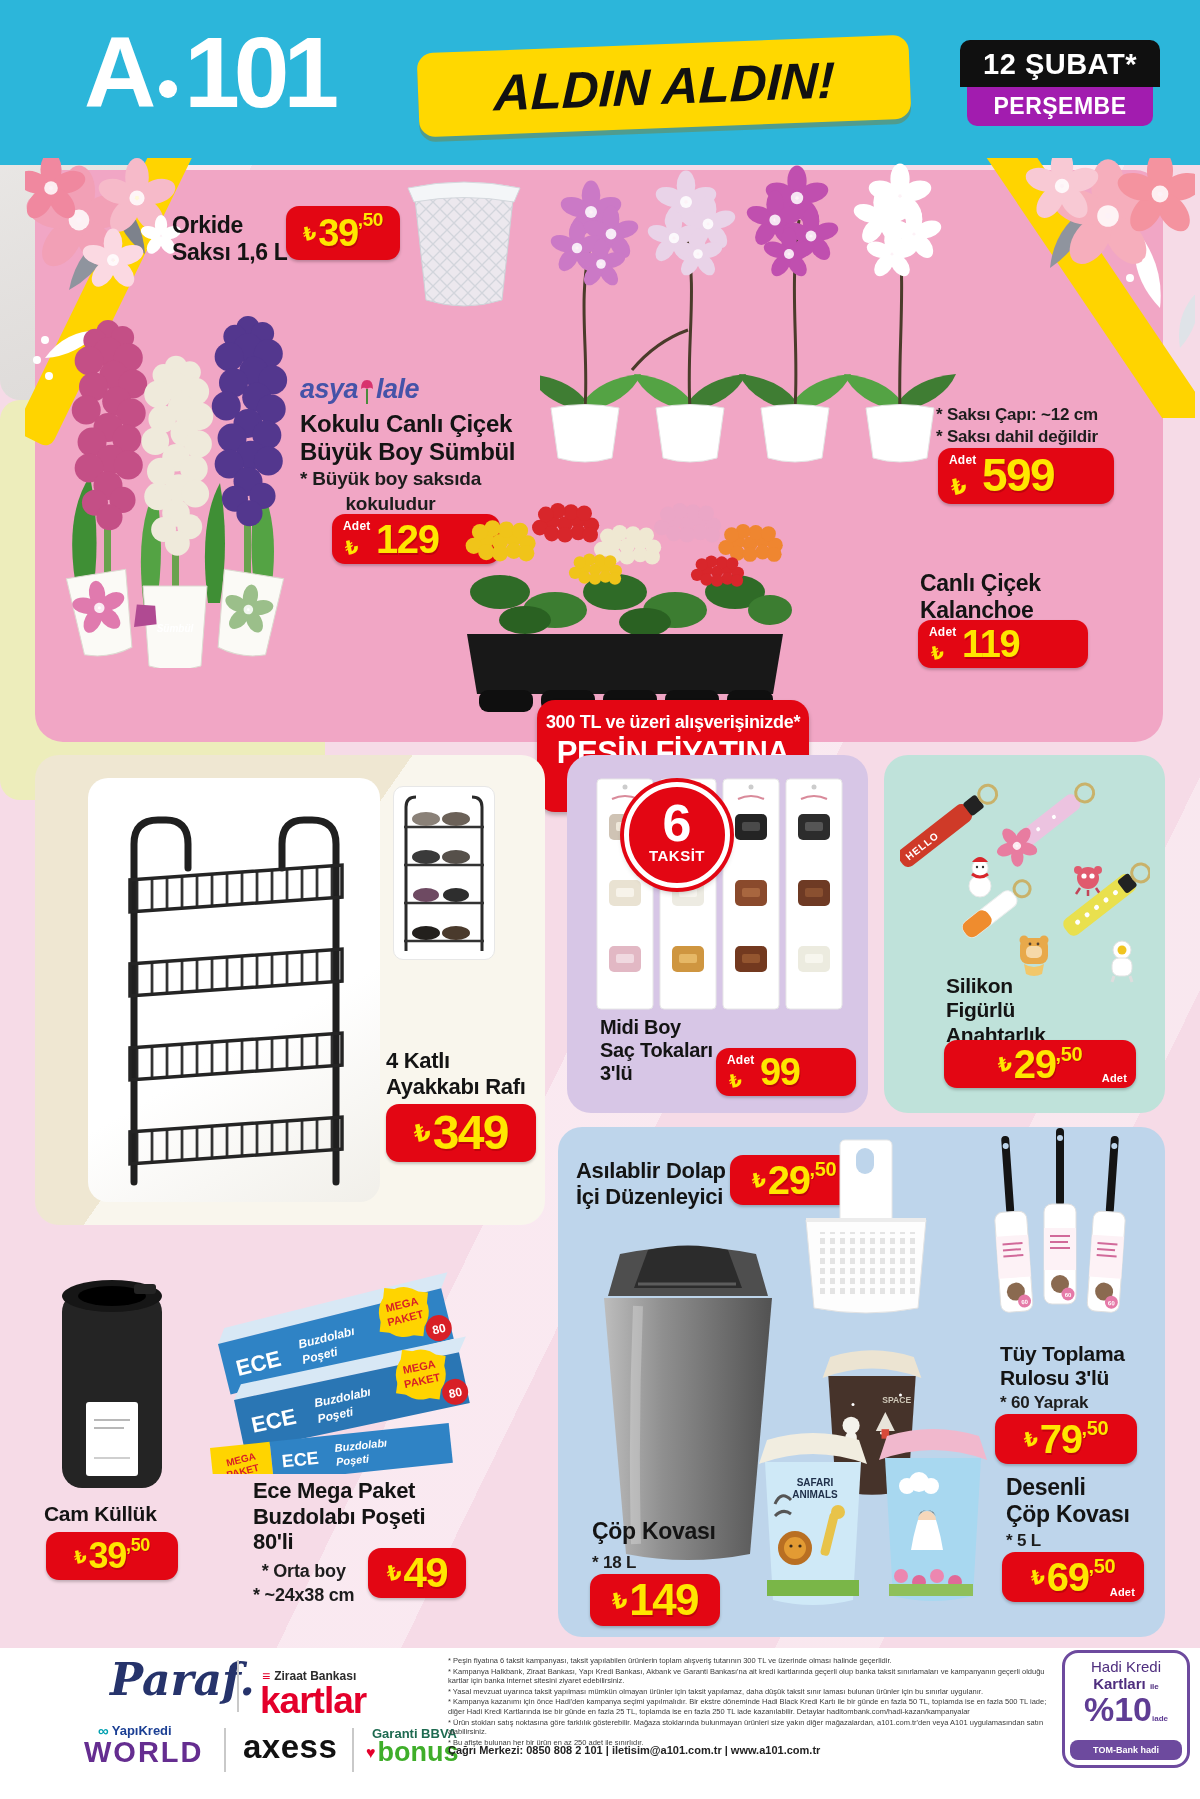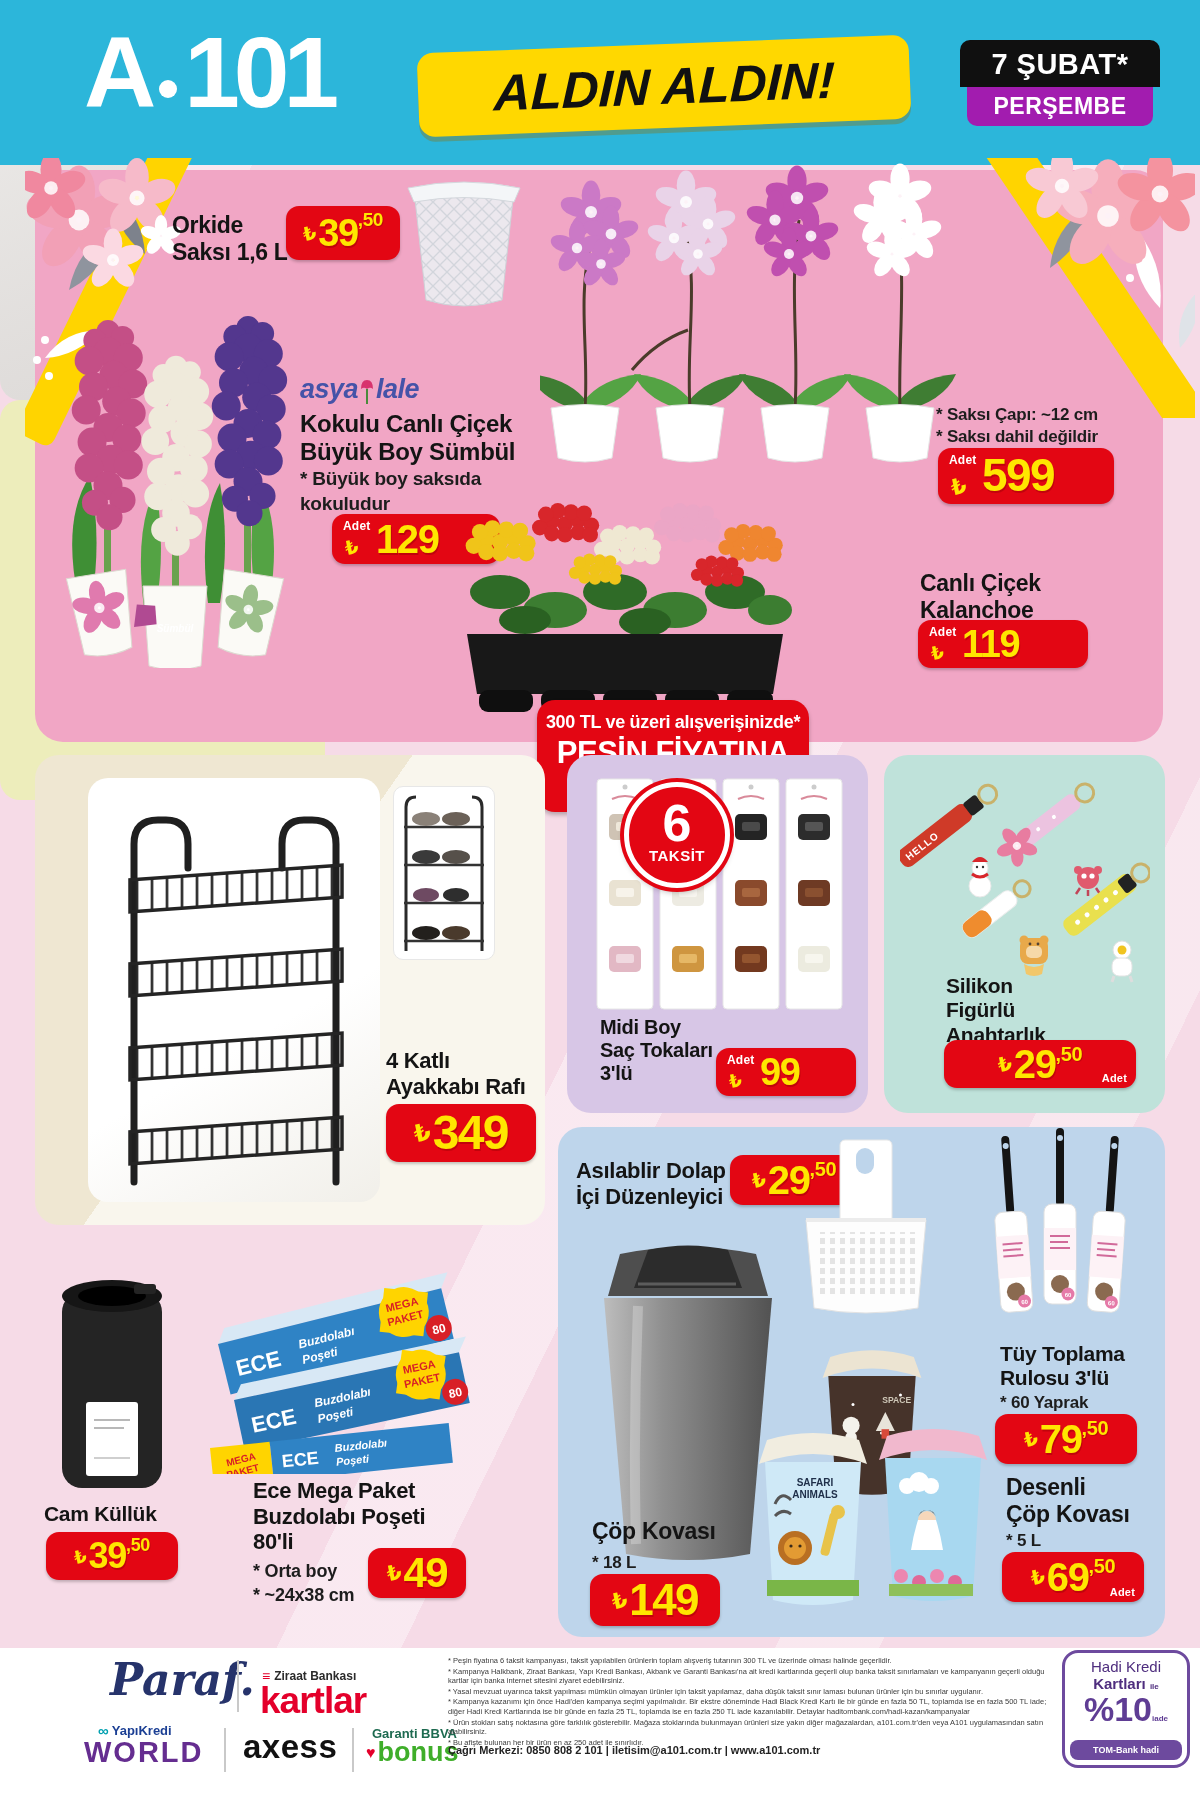--- a/index.html
+++ b/index.html
@@ -27,21 +27,21 @@
   .cream{left:35px;top:755px;width:510px;height:470px;background:linear-gradient(125deg,#efe7d2 0 45%,#f9f6ed 45%);}
   .lav{left:567px;top:755px;width:301px;height:358px;background:#d7c6e6;}
   .mint{left:884px;top:755px;width:281px;height:358px;background:#bfe2da;}
   .blue{left:558px;top:1127px;width:607px;height:510px;background:#bed5eb;}
   .graycard{left:35px;top:1242px;width:155px;height:400px;background:linear-gradient(160deg,#efedeb,#dddad8);border-radius:20px;}
   .ececard{left:200px;top:1242px;width:325px;height:400px;background:#ededbb;border-radius:20px;}
   .whiteinner{position:absolute;left:88px;top:778px;width:292px;height:424px;background:linear-gradient(150deg,#fff 60%,#f1efe9);border-radius:20px;}
   .inset{position:absolute;left:393px;top:786px;width:100px;height:172px;background:#fff;border:1px solid #e7e7e7;border-radius:10px;}
   
   .pname{position:absolute;font-weight:800;color:#141414;line-height:1.16;white-space:pre-line;letter-spacing:-.3px;}
-  .pnote{position:absolute;font-weight:600;color:#1d1d1d;line-height:1.32;white-space:pre-line;letter-spacing:-.2px;}
+  .pnote{position:absolute;font-weight:600;color:#1d1d1d;line-height:1.32;white-space:pre-line;letter-spacing:-.2px;text-align:center;}
   
   .pb{position:absolute;background:#e30613;border-radius:13px;color:#ffe600;display:flex;align-items:center;justify-content:center;font-weight:800;box-shadow:0 2px 3px rgba(0,0,0,.22);}
   .pb .cur{font-family:"DejaVu Sans","Liberation Sans",sans-serif;font-size:.5em;transform:rotate(-12deg);margin-right:2px;font-weight:700;}
   .pb .int{letter-spacing:-.035em;line-height:.9;text-shadow:1px 2px 0 rgba(130,0,0,.35);}
   .pb .dec{font-size:.5em;align-self:flex-start;margin-top:.14em;letter-spacing:-.02em;text-shadow:1px 1px 0 rgba(130,0,0,.35);}
   .pb .adet{position:absolute;color:#fff;font-weight:700;font-size:12px;letter-spacing:.2px;}
   .pb.st{justify-content:flex-start;padding-left:44px;}
   .pb.st .adet{top:5px;left:11px;}
   .pb.st .cur{position:absolute;left:13px;bottom:5px;font-size:.48em;}
   .pb .adet.br{right:9px;bottom:4px;top:auto;left:auto;font-size:11px;}
@@ -164,21 +164,21 @@
   <div class="header">
     <div class="a101">
       <span>A</span>
       <span class="dot"></span>
       <span>101</span>
     </div>
     <div class="banner">
       <span>ALDIN ALDIN!</span>
     </div>
     <div class="datebox">
-      <div class="d1">7 ŞUBAT*</div>
+      <div class="d1">12 ŞUBAT*</div>
       <div class="d2">PERŞEMBE</div>
     </div>
   </div>
 
   <div class="panel"></div>
 
   <svg class="abs" style="left:25px;top:158px" width="200" height="300" viewBox="0 0 200 300">
     <rect x="66" y="-60" width="40" height="360" rx="10" fill="#ffd400" transform="rotate(26 86 120)"></rect>
     <use href="#lf" transform="translate(44,132) scale(2.3) rotate(35)" fill="#8f949e"></use>
     <use href="#lf" transform="translate(120,96) scale(2.0) rotate(-30)" fill="#7d828c"></use>

